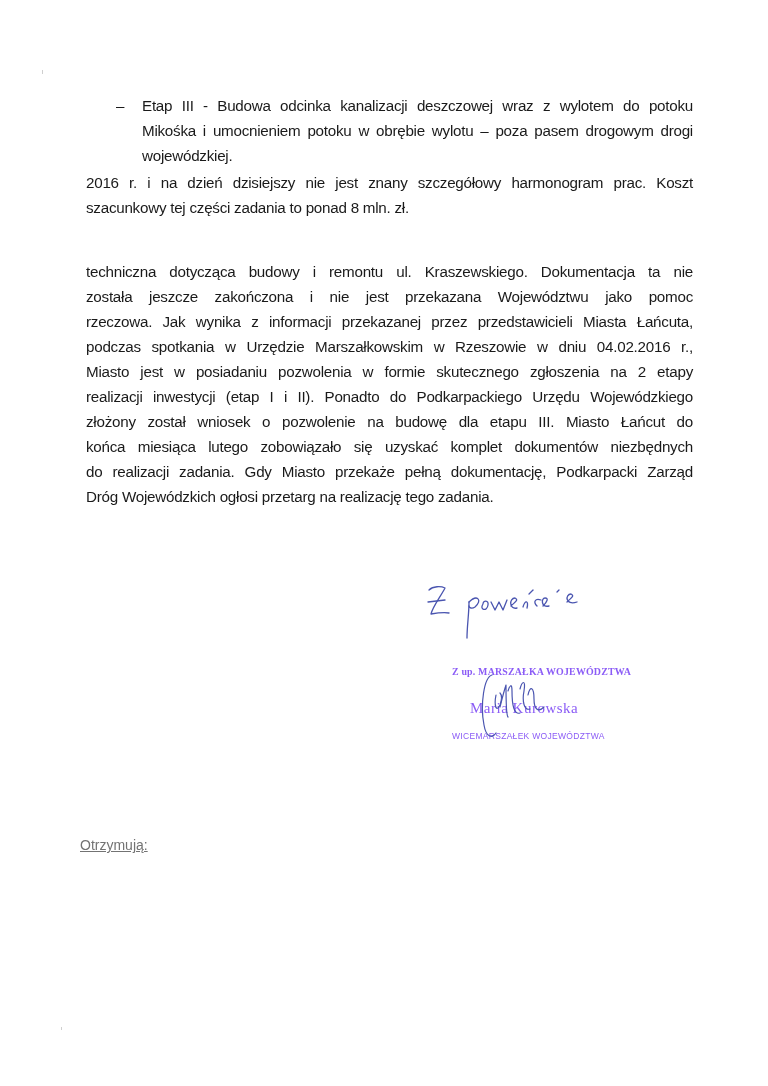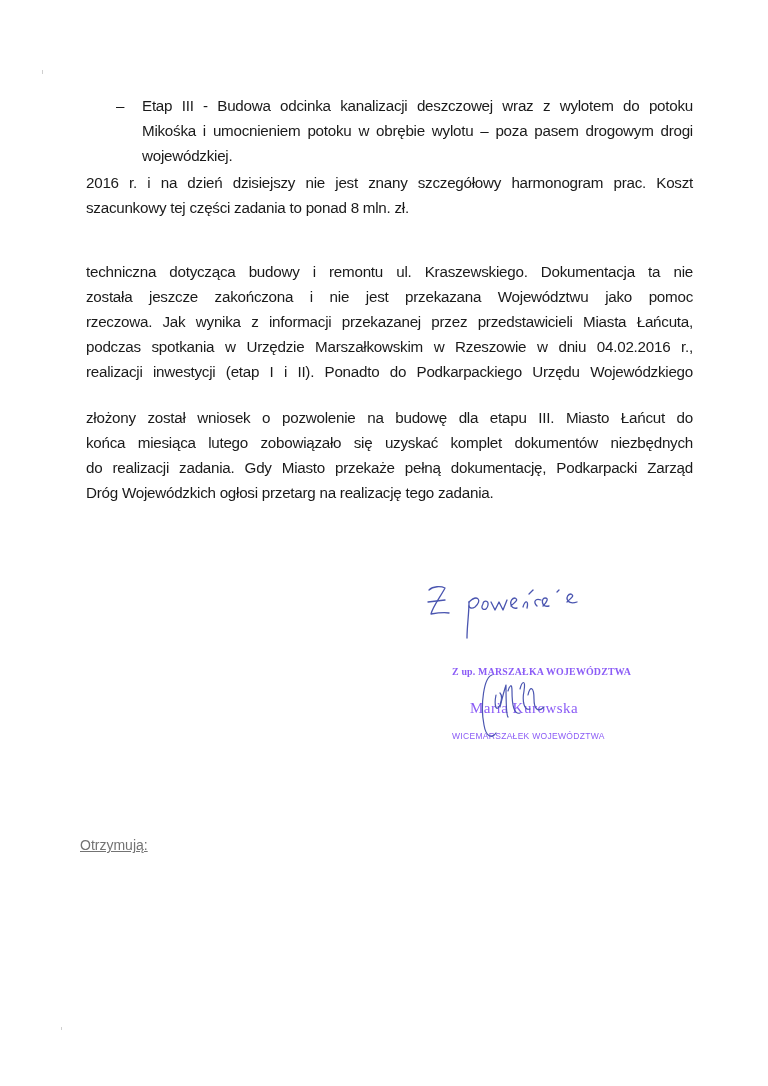--- a/index.html
+++ b/index.html
@@ -48,22 +48,23 @@
   <div class="body-text p1">
     <span class="line" style="display: block;">2016 r. i na dzień dzisiejszy nie jest znany szczegółowy harmonogram prac. Koszt</span>
     <span class="line last" style="display: block;">szacunkowy tej części zadania to ponad 8 mln. zł.</span>
   </div>
 
   <div class="body-text p2">
     <span class="line" style="display: block;">techniczna dotycząca budowy i remontu ul. Kraszewskiego. Dokumentacja ta nie</span>
     <span class="line" style="display: block;">została jeszcze zakończona i nie jest przekazana Województwu jako pomoc</span>
     <span class="line" style="display: block;">rzeczowa. Jak wynika z informacji przekazanej przez przedstawicieli Miasta Łańcuta,</span>
     <span class="line" style="display: block;">podczas spotkania w Urzędzie Marszałkowskim w Rzeszowie w dniu 04.02.2016 r.,</span>
+    <span class="line" style="display: block;">Miasto jest w posiadaniu pozwolenia w formie skutecznego zgłoszenia na 2 etapy</span>
     <span class="line" style="display: block;">realizacji inwestycji (etap I i II). Ponadto do Podkarpackiego Urzędu Wojewódzkiego</span>
-    <span class="line" style="display: block; margin-top: 21px;">złożony został wniosek o pozwolenie na budowę dla etapu III. Miasto Łańcut do</span>
+    <span class="line" style="display: block;">złożony został wniosek o pozwolenie na budowę dla etapu III. Miasto Łańcut do</span>
     <span class="line" style="display: block;">końca miesiąca lutego zobowiązało się uzyskać komplet dokumentów niezbędnych</span>
     <span class="line" style="display: block;">do realizacji zadania. Gdy Miasto przekaże pełną dokumentację, Podkarpacki Zarząd</span>
     <span class="line last" style="display: block;">Dróg Wojewódzkich ogłosi przetarg na realizację tego zadania.</span>
   </div>
 
   <div class="signature">
     <svg width="200" height="60" viewBox="0 0 200 60">
       <g fill="none" stroke="#4a55b0" stroke-width="1.3" stroke-linecap="round" stroke-linejoin="round">
         <path d="M4 10 C8 6, 16 6, 20 8 C16 16, 8 26, 6 34 C12 33, 18 32, 24 33"></path>
         <path d="M3 22 L20 20"></path>

